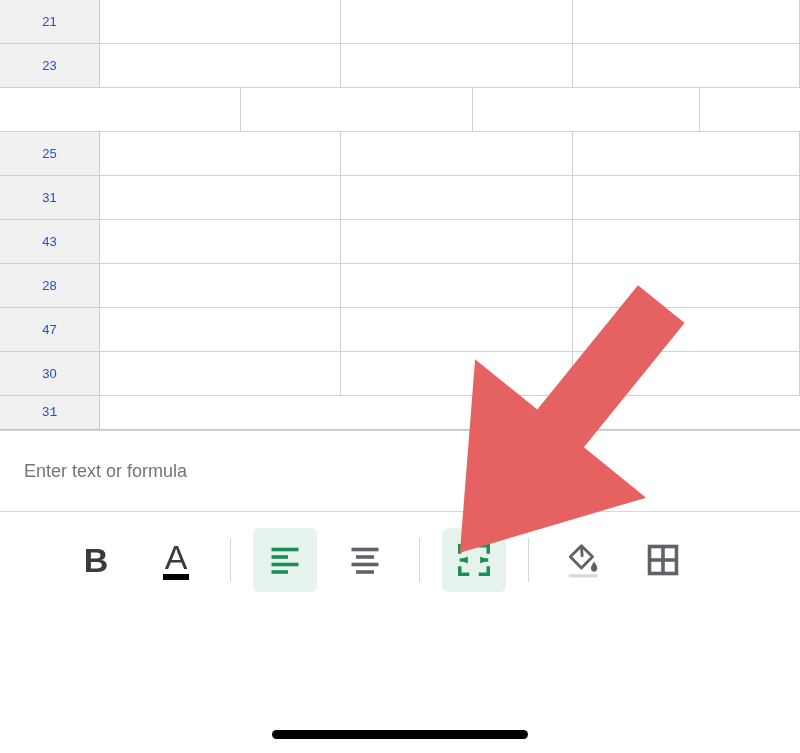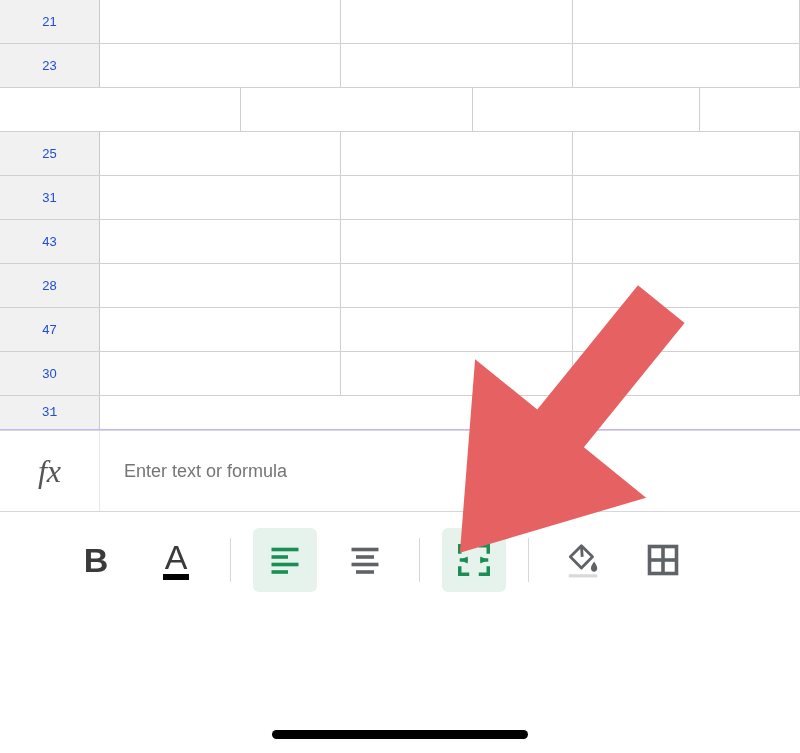--- a/index.html
+++ b/index.html
@@ -170,21 +170,20 @@
   </div>
   <div class="row" style="height:34px;border-bottom:1px solid #c4b5fd;font-family:Liberation Mono, monospace;">
     <div class="row-header">31</div>
     <div class="cell cell-a" style="border-right:none"></div>
     <div class="cell cell-b" style="border-right:none"></div>
     <div class="cell cell-c" style="border-right:none"></div>
   </div>
 </div>
 
 <div class="formula-bar">
-  <div class="fx-label">fx</div>
   <input class="formula-input" placeholder="Enter text or formula" style="">
 </div>
 
 <div class="toolbar">
   <div class="tb-btn">
     <span style="font-weight:900;font-size:34px;color:#3a3a3a;font-family:Arial;">B</span>
   </div>
   <div class="tb-btn">
     <span style="font-size:34px;color:#3a3a3a;font-family:Arial;border-bottom:6px solid #000;padding:0 2px;line-height:1;">A</span>
   </div>

